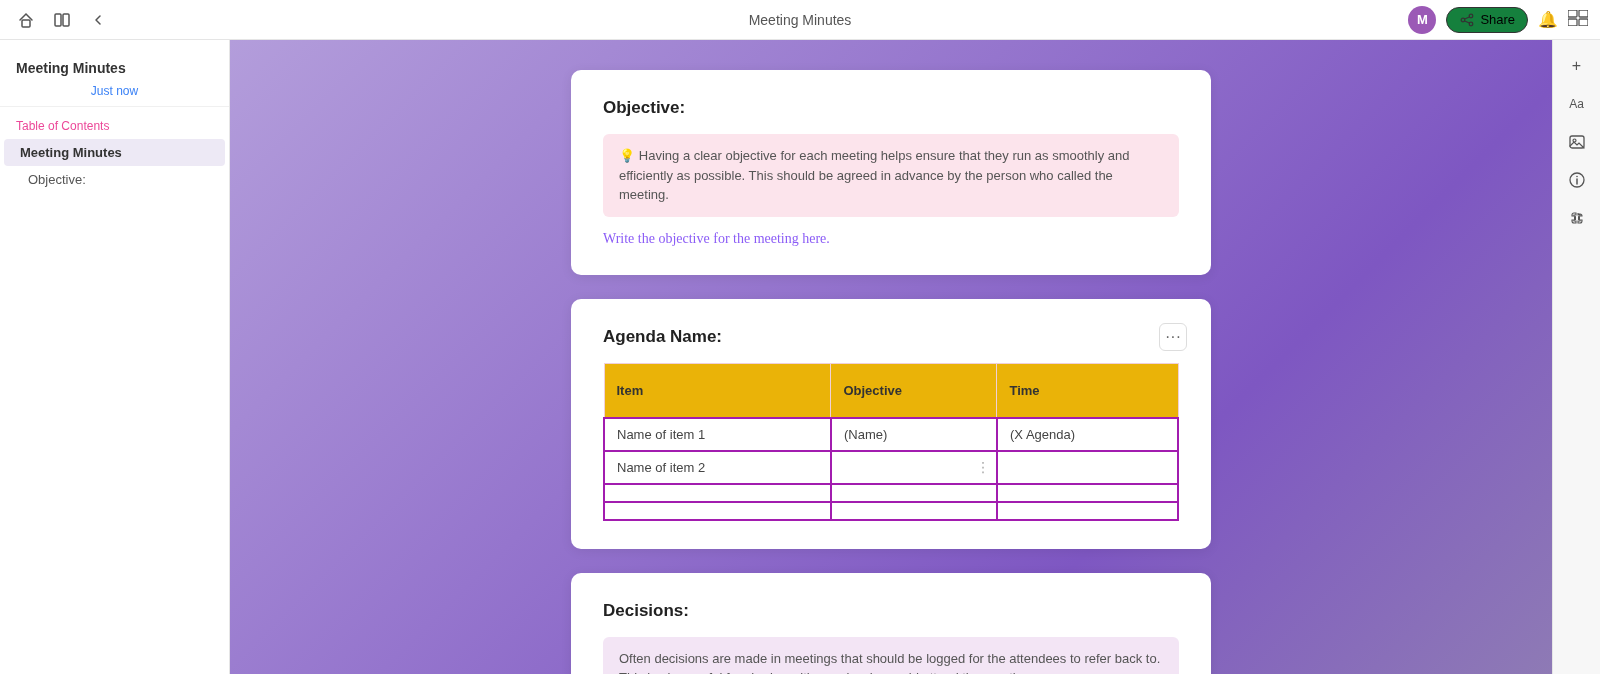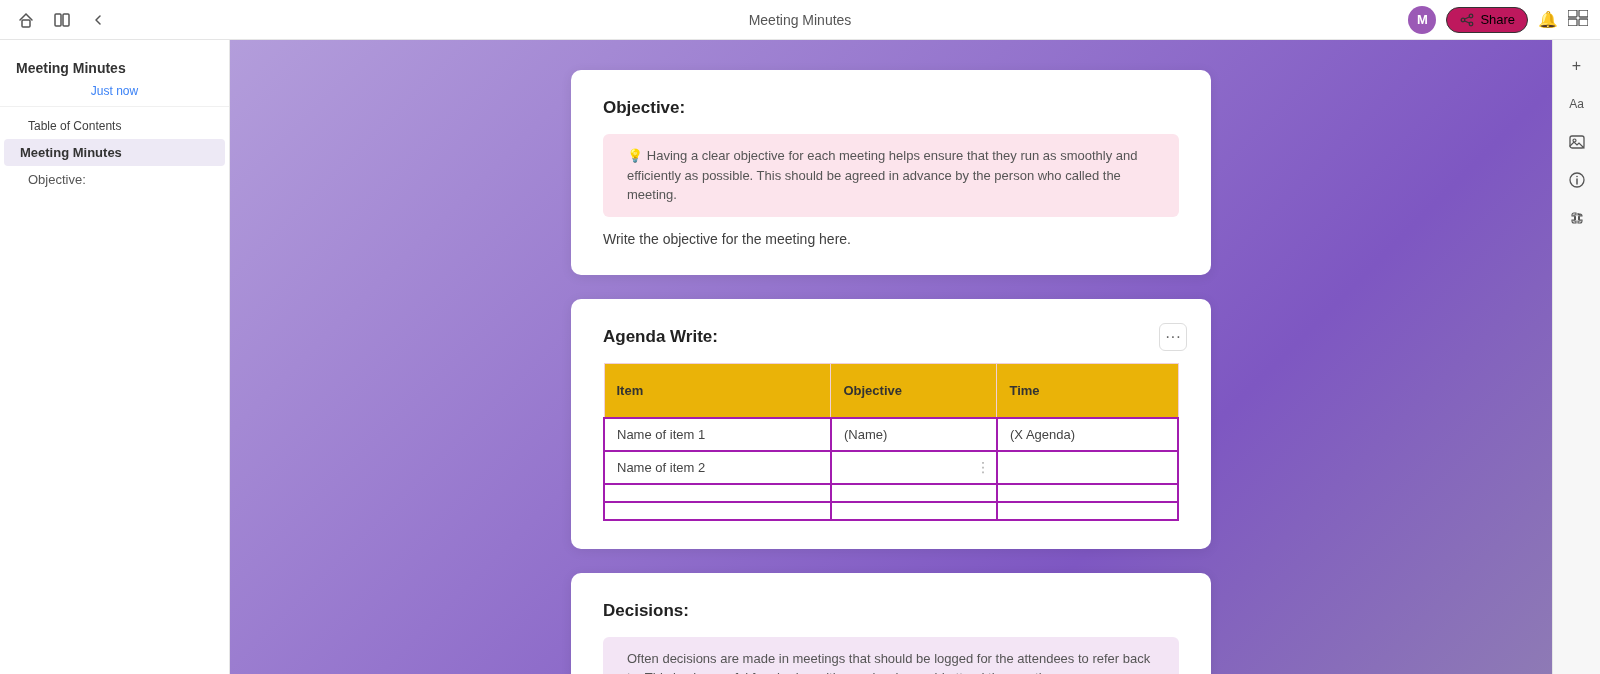--- a/index.html
+++ b/index.html
@@ -15,21 +15,21 @@
       padding: 0 12px;
       gap: 8px;
       position: relative;
       flex-shrink: 0;
     }
     .topbar-left { display: flex; align-items: center; gap: 8px; }
     .topbar-center { position: absolute; left: 50%; transform: translateX(-50%); font-size: 14px; color: #555; }
     .topbar-right { margin-left: auto; display: flex; align-items: center; gap: 10px; }
     .icon-btn { width: 28px; height: 28px; display: flex; align-items: center; justify-content: center; cursor: pointer; border-radius: 4px; color: #555; font-size: 16px; border: none; background: none; }
     .avatar { width: 28px; height: 28px; border-radius: 50%; background: #9b59b6; color: #fff; display: flex; align-items: center; justify-content: center; font-size: 13px; font-weight: 600; }
-    .share-btn { display: flex; align-items: center; gap: 5px; padding: 4px 12px; border-radius: 20px; border: 1.5px solid #333; font-size: 13px; cursor: pointer; background: #be185d; font-weight: 500; }
+    .share-btn { display: flex; align-items: center; gap: 5px; padding: 4px 12px; border-radius: 20px; border: 1.5px solid #333; font-size: 13px; cursor: pointer; background: #15803d; font-weight: 500; }
     .share-icon { width: 16px; height: 16px; }
     .bell-icon { font-size: 16px; color: #555; cursor: pointer; }
     .layout-icon { font-size: 16px; color: #555; cursor: pointer; }
 
     
     .main-layout { display: flex; flex: 1; overflow: hidden; }
 
     
     .sidebar {
       width: 230px;
@@ -42,21 +42,21 @@
     }
     .sidebar-doc-item {
       padding: 8px 16px;
       display: flex;
       flex-direction: column;
       border-bottom: 1px solid #f0f0f0;
       margin-bottom: 8px;
     }
     .sidebar-doc-title { font-size: 14px; font-weight: 600; color: #333; }
     .sidebar-doc-time { font-size: 12px; color: #3b82f6; margin-top: 8px; text-align: center; }
-    .sidebar-section-label { font-size: 12px; color: #404040; padding: 4px 28px 6px; font-weight: 500; }
+    .sidebar-section-label { font-size: 12px; color: #ec4899; padding: 4px 16px 6px; font-weight: 500; }
     .sidebar-nav-item {
       padding: 6px 16px;
       font-size: 13px;
       color: #333;
       cursor: pointer;
       border-radius: 4px;
       margin: 0 4px;
     }
     .sidebar-nav-item.active { background: #ede9f5; font-weight: 600; }
     .sidebar-nav-item.sub { padding-left: 24px; color: #555; }
@@ -87,33 +87,34 @@
       font-size: 17px;
       font-weight: 700;
       color: #222;
       margin-bottom: 16px;
     }
 
     
     .hint-box {
       background: #fce4ec;
       border-radius: 6px;
-      padding: 12px 24px;
+      padding: 12px 16px;
       margin-bottom: 14px;
       font-size: 13px;
       color: #555;
       line-height: 1.5;
     }
     .hint-box.purple-hint {
       background: #f3e5f5;
     }
 
     .placeholder-text {
       font-size: 14px;
-      color: #404040;
+      color: #8b5cf6;
+      font-family: Liberation Serif, serif;
     }
 
     
     .agenda-table {
       width: 100%;
       border-collapse: collapse;
       margin-top: 4px;
       font-size: 13px;
     }
     .agenda-table th {
@@ -240,21 +241,21 @@
   <div class="content-area">
 
     <div class="card">
       <div class="card-title">Objective:</div>
       <div class="hint-box">💡 Having a clear objective for each meeting helps ensure that they run as smoothly and efficiently as possible. This should be agreed in advance by the person who called the meeting.</div>
       <div class="placeholder-text">Write the objective for the meeting here.</div>
     </div>
 
     <div class="card">
       <div class="dots-menu">···</div>
-      <div class="card-title">Agenda Write:</div>
+      <div class="card-title">Agenda Name:</div>
       <table class="agenda-table">
         <thead>
           <tr>
             <th>Item</th>
             <th>Objective</th>
             <th>Time</th>
           </tr>
         </thead>
         <tbody>
           <tr>

